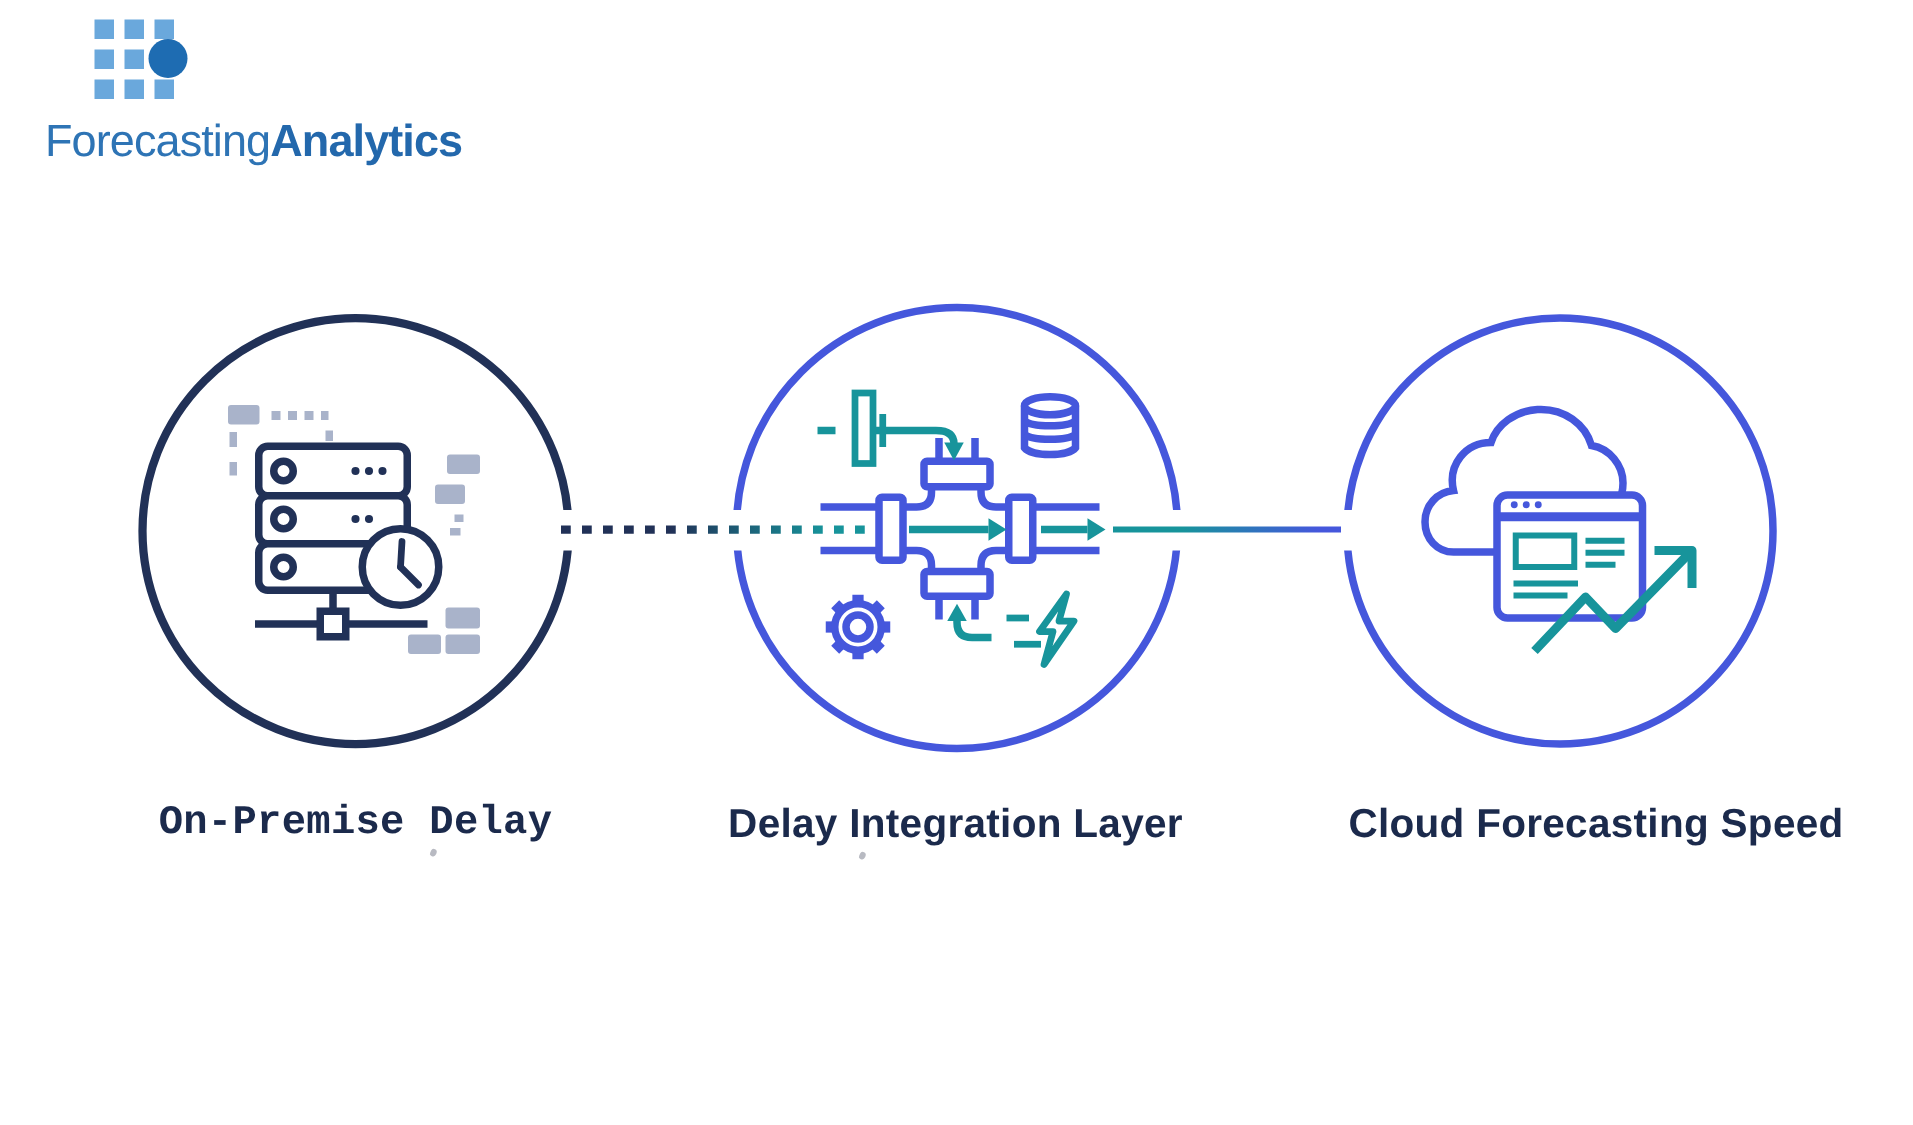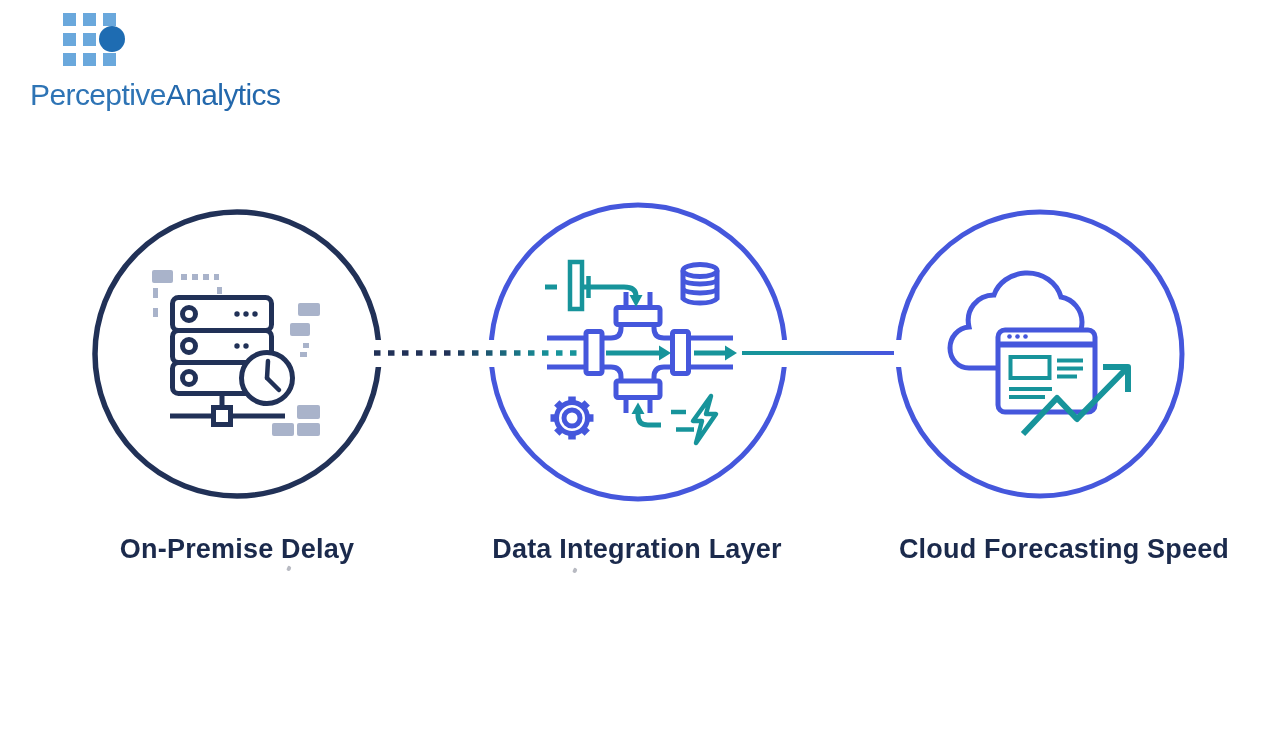--- a/index.html
+++ b/index.html
@@ -7,56 +7,56 @@
     width:1275px;height:750px;background:#ffffff;overflow:hidden;position:relative;
     font-family:"Liberation Sans",sans-serif;
   }
   
   .logo{position:absolute;left:30px;top:13px;}
   .logo-grid{position:relative;width:72px;height:63px;margin-left:33px;}
   .logo-cell{position:absolute;width:13px;height:13px;background:var(--logo-square);}
   .logo-dot{position:absolute;left:36px;top:13px;width:26px;height:26px;border-radius:50%;background:var(--logo-dot);}
   .logo-text{font-size:30px;letter-spacing:-0.6px;margin-top:2px;white-space:nowrap;}
   .brand-regular{color:var(--logo-text-regular);font-weight:400;}
-  .brand-bold{color:var(--logo-text-bold);font-weight:400;}
+  .brand-bold{color:var(--logo-text-bold);font-weight:700;}
   
   .diagram-svg{position:absolute;left:0;top:0;}
   .sN{stroke:var(--navy);}  .sB{stroke:var(--blue);}  .sT{stroke:var(--teal);}
   .f0{fill:none;} .fW{fill:#ffffff;} .fM{fill:var(--muted-slate);}
   .fN{fill:var(--navy);} .fB{fill:var(--blue);} .fT{fill:var(--teal);}
   .w4{stroke-width:4;} .w45{stroke-width:4.5;} .w5{stroke-width:5;}
   .w55{stroke-width:5.5;} .w6{stroke-width:6;} .w75{stroke-width:7.5;}
   .rj{stroke-linejoin:round;} .rc{stroke-linecap:round;}
   .stop-navy{stop-color:var(--navy);} .stop-teal{stop-color:var(--teal);} .stop-blue{stop-color:var(--blue);}
   
   .node-label{
     position:absolute;top:534px;width:400px;text-align:center;
     font-weight:700;font-size:27px;color:var(--label-text);letter-spacing:0.2px;
   }
-  .label-1{left:37px;} .label-2{left:437px;} .label-3{left:864px;}
+  .label-1{left:37px;font-family:Liberation Mono, monospace;} .label-2{left:437px;} .label-3{left:864px;}
   .stray-mark{position:absolute;width:4px;height:5px;border-radius:40% 60% 60% 40%;
     background:#7d828f;opacity:0.55;transform:rotate(25deg);}
 </style>
 </head>
 <body style="background: rgb(255, 255, 255);">
 
 <div class="logo">
   <div class="logo-grid">
     <span class="logo-cell" style="left:0;top:0"></span>
     <span class="logo-cell" style="left:20px;top:0"></span>
     <span class="logo-cell" style="left:40px;top:0"></span>
     <span class="logo-cell" style="left:0;top:20px"></span>
     <span class="logo-cell" style="left:20px;top:20px"></span>
     <span class="logo-cell" style="left:0;top:40px"></span>
     <span class="logo-cell" style="left:20px;top:40px"></span>
     <span class="logo-cell" style="left:40px;top:40px"></span>
     <span class="logo-dot"></span>
   </div>
   <div class="logo-text">
-    <span class="brand-regular">Perceptive</span><span class="brand-bold">Analytics</span>
+    <span class="brand-regular">Forecasting</span><span class="brand-bold">Analytics</span>
   </div>
 </div>
 
 <svg class="diagram-svg" width="1275" height="750" viewBox="0 0 1275 750">
   <defs>
     <linearGradient id="gradDotted" gradientUnits="userSpaceOnUse" x1="374" y1="353" x2="582" y2="353">
       <stop offset="0" class="stop-navy"></stop>
         <stop offset="0.35" class="stop-navy"></stop>
         <stop offset="0.85" class="stop-teal"></stop>
     </linearGradient>
@@ -205,17 +205,17 @@
     <line x1="1009" y1="397" x2="1045" y2="397" class="sT w4"></line>
   </g>
 
   <g>
     <polyline points="1023,434 1057,398 1077,419 1127,368" class="f0 sT w6 rj"></polyline>
     <polyline points="1103,367 1128,367 1128,392" class="f0 sT w6 rj"></polyline>
   </g>
 </svg>
 
 <div class="node-label label-1">On-Premise Delay</div>
-<div class="node-label label-2">Data Integration Layer</div>
+<div class="node-label label-2">Delay Integration Layer</div>
 <div class="node-label label-3">Cloud Forecasting Speed</div>
 
 <span class="stray-mark" style="left:287px;top:566px"></span>
 <span class="stray-mark" style="left:573px;top:568px"></span>
 
 </body></html>

